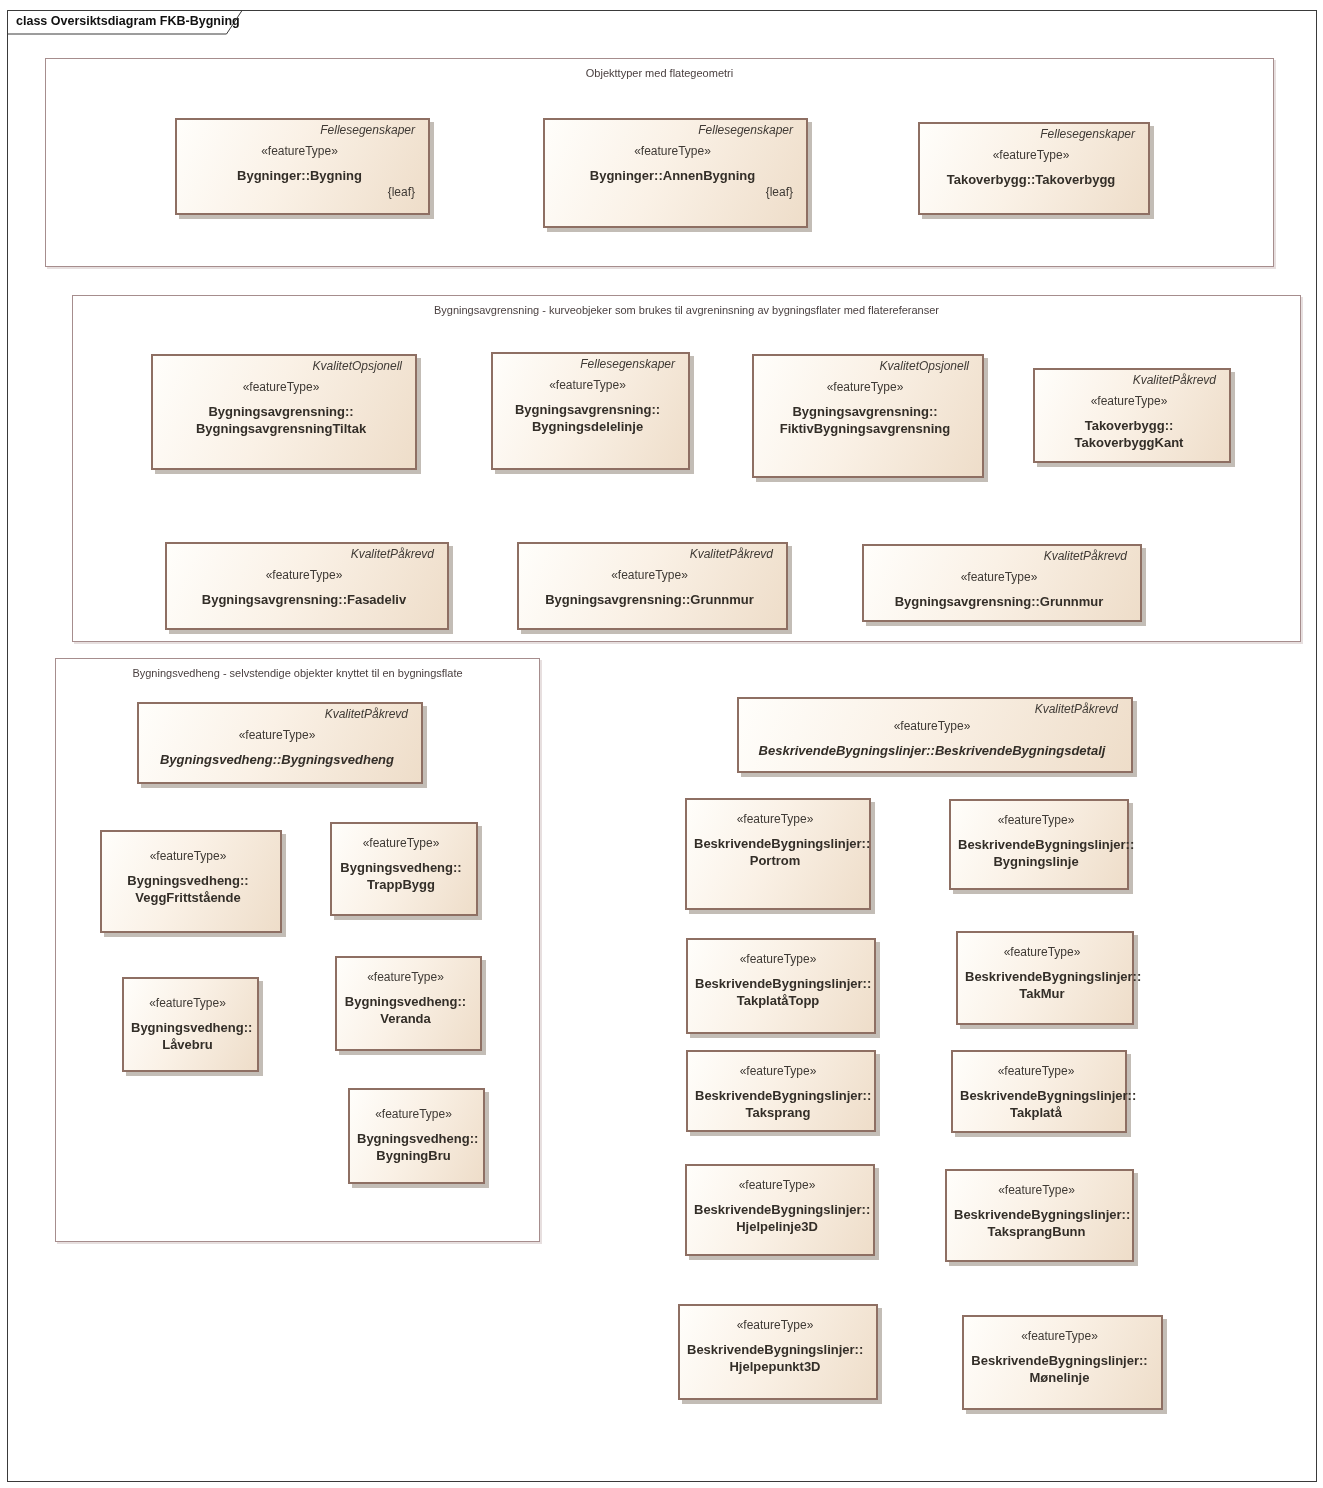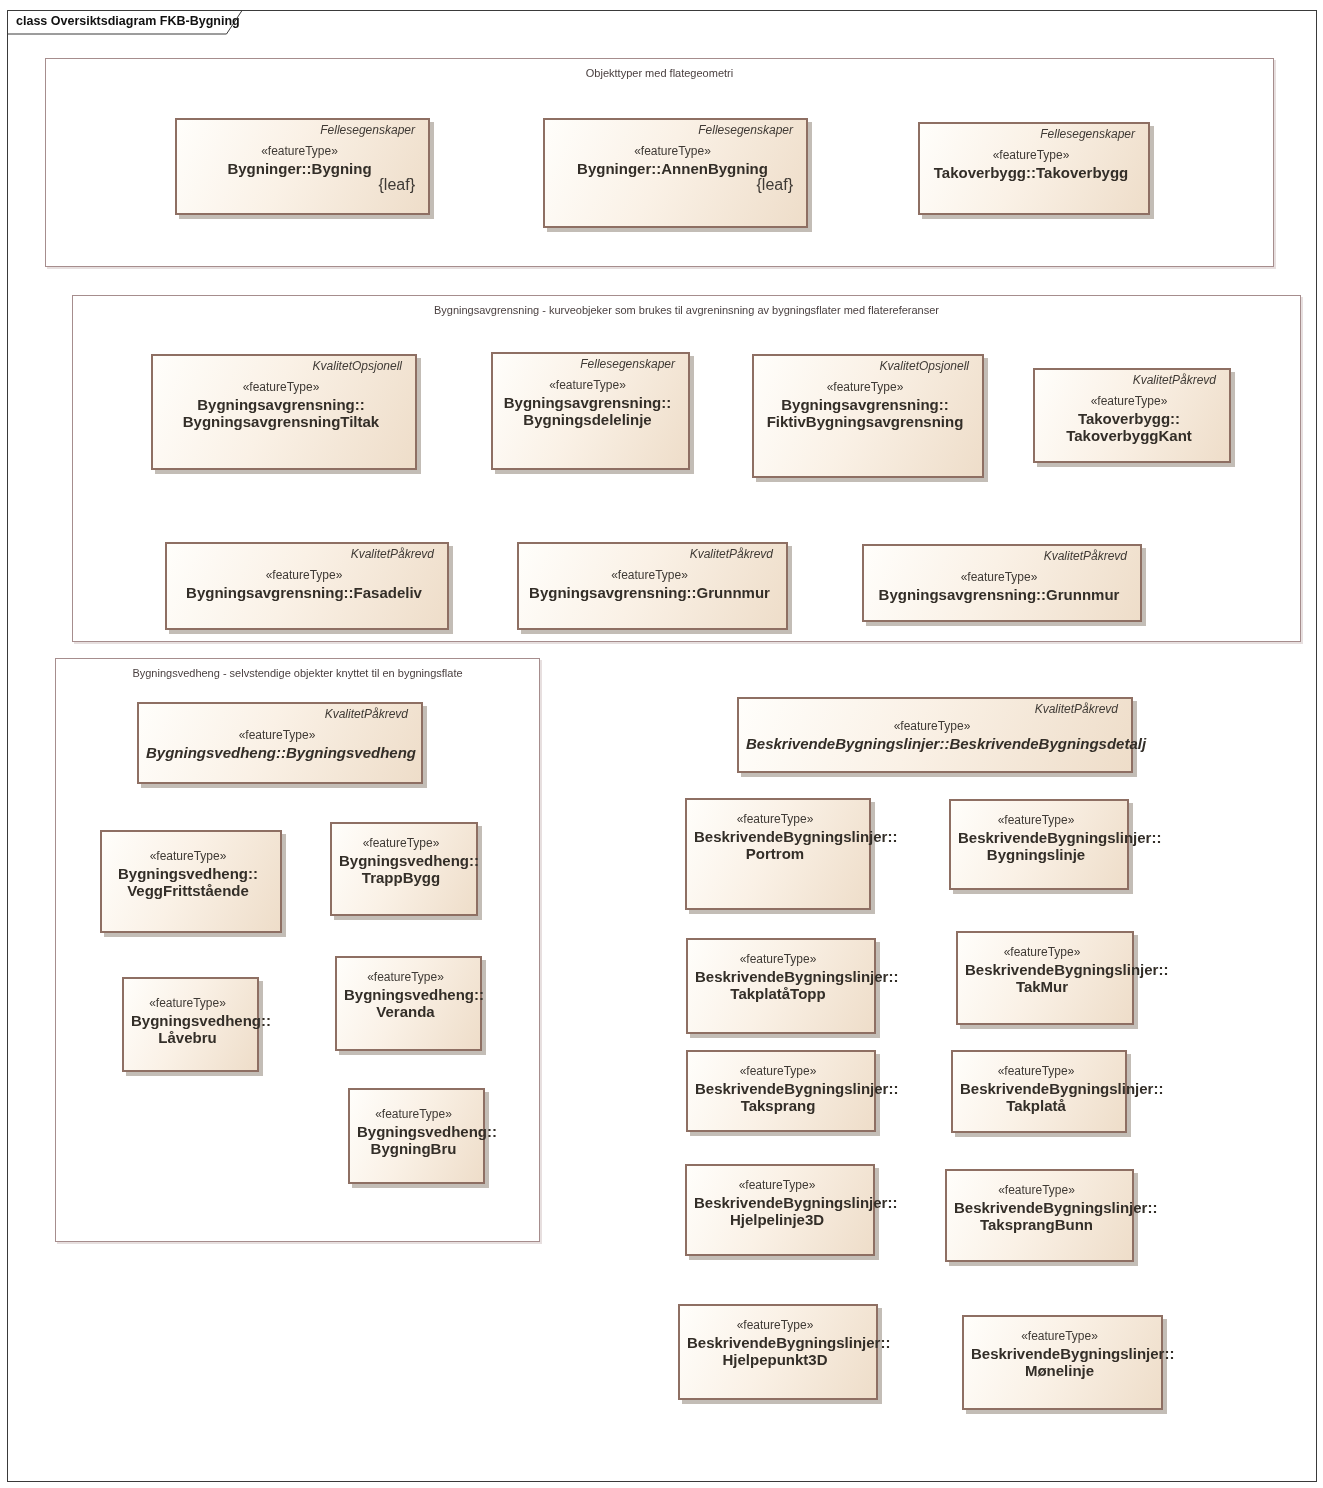--- a/index.html
+++ b/index.html
@@ -37,25 +37,25 @@
     display:flex; flex-direction:column;
     padding:3px 13px 4px 7px; font-size:12px;
   }
   .st-header {
     text-align:right; font-style:italic; color:#3f3a35; min-height:15px; line-height:15px;
   }
   .st-header:empty { min-height:8px; }
   .box-content { text-align:center; margin-top:5px; }
   .stereotype { font-size:12px; color:#3f3a35; line-height:16px; }
   .cls-name {
-    font-size:15px; font-weight:bold; color:#332e28;
-    line-height:17px; white-space:pre-line; margin-top:1px;
+    font-size:13px; font-weight:bold; color:#332e28;
+    line-height:17px; white-space:pre-line; margin-top:8px;
   }
   .abstract .cls-name { font-style:italic; }
-  .tag { text-align:right; font-size:16px; color:#3f3a35; line-height:16px; }
+  .tag { text-align:right; font-size:12px; color:#3f3a35; line-height:16px; }
 </style>
 </head>
 <body>
 
 <div id="page">
   <div id="frame"></div>
 
   <div id="tab">
     <svg width="236" height="25">
       <path d="M0.5,0.5 H235 L219.5,24 H0.5 Z" fill="#ffffff" stroke="#3a3a3a" stroke-width="1"></path>

